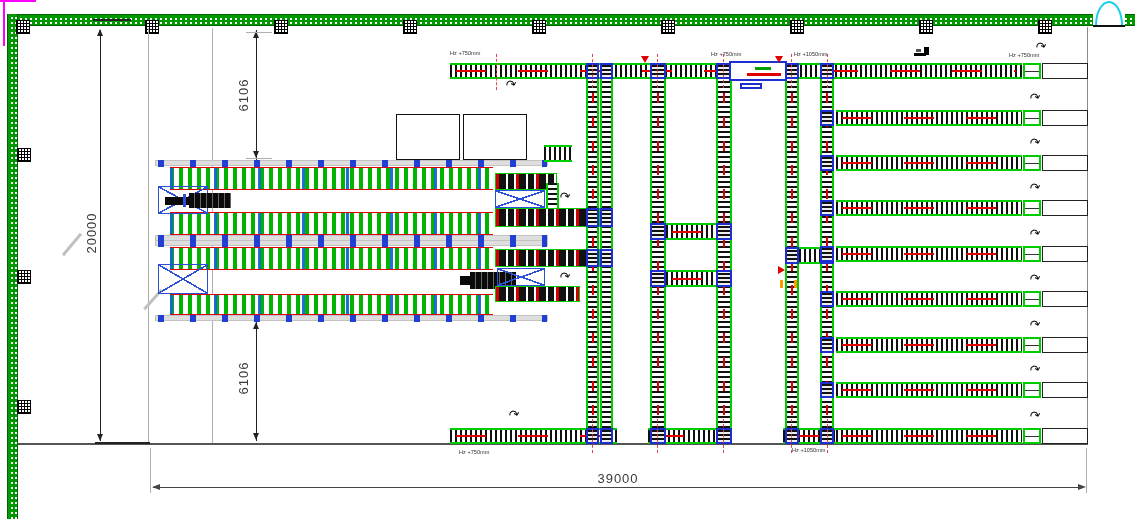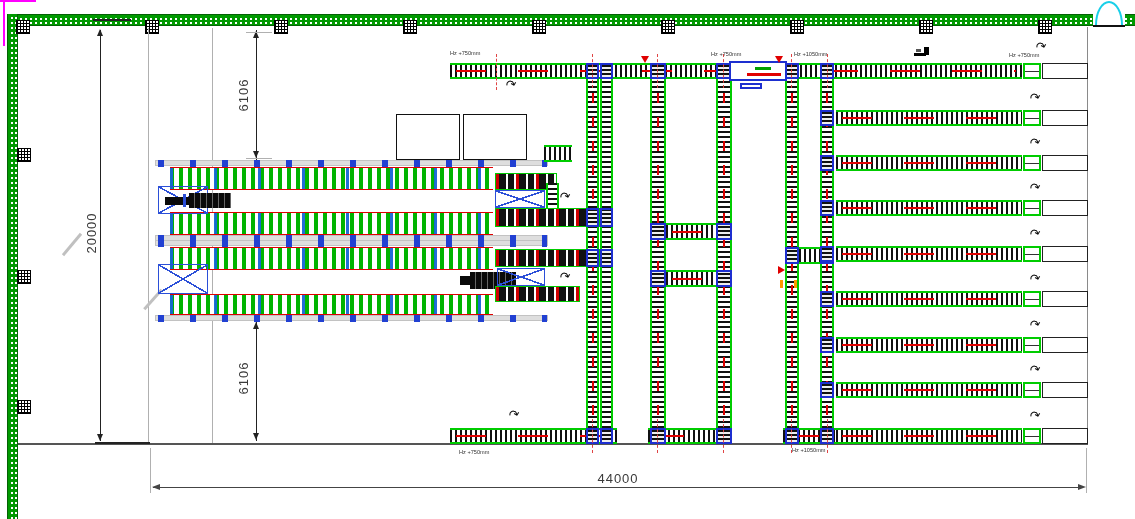--- a/index.html
+++ b/index.html
@@ -128,21 +128,21 @@
   <div class="dline" style="left:256px;top:322px;width:1px;height:119px;"></div>
   <div class="tu" style="left:253px;top:322px;"></div>
   <div class="td" style="left:253px;top:433px;"></div>
   <div class="dim" style="left:206px;top:371px;width:74px;height:14px;transform:rotate(-90deg);">6106</div>
 
   <div class="gline" style="left:150px;top:448px;width:1px;height:45px;"></div>
   <div class="gline" style="left:1086px;top:448px;width:1px;height:45px;"></div>
   <div style="left:153px;top:487px;width:930px;height:1px;background:#444;"></div>
   <div class="tl" style="left:152px;top:484px;"></div>
   <div class="tr" style="left:1078px;top:484px;"></div>
-  <div class="dim" style="left:558px;top:471px;width:120px;">44000</div>
+  <div class="dim" style="left:558px;top:471px;width:120px;">39000</div>
 
   <div class="room" style="left:396px;top:114px;width:64px;height:46px;"></div>
   <div class="room" style="left:463px;top:114px;width:64px;height:46px;"></div>
 
   <div class="rail" style="left:155px;top:160px;width:393px;">
       <i></i>
     </div>
   <div class="rack" style="left:170px;top:167px;width:323px;height:23px;"></div>
   <div class="rack" style="left:170px;top:212px;width:323px;height:23px;"></div>
   <div class="rail" style="left:155px;top:235px;width:393px;">

